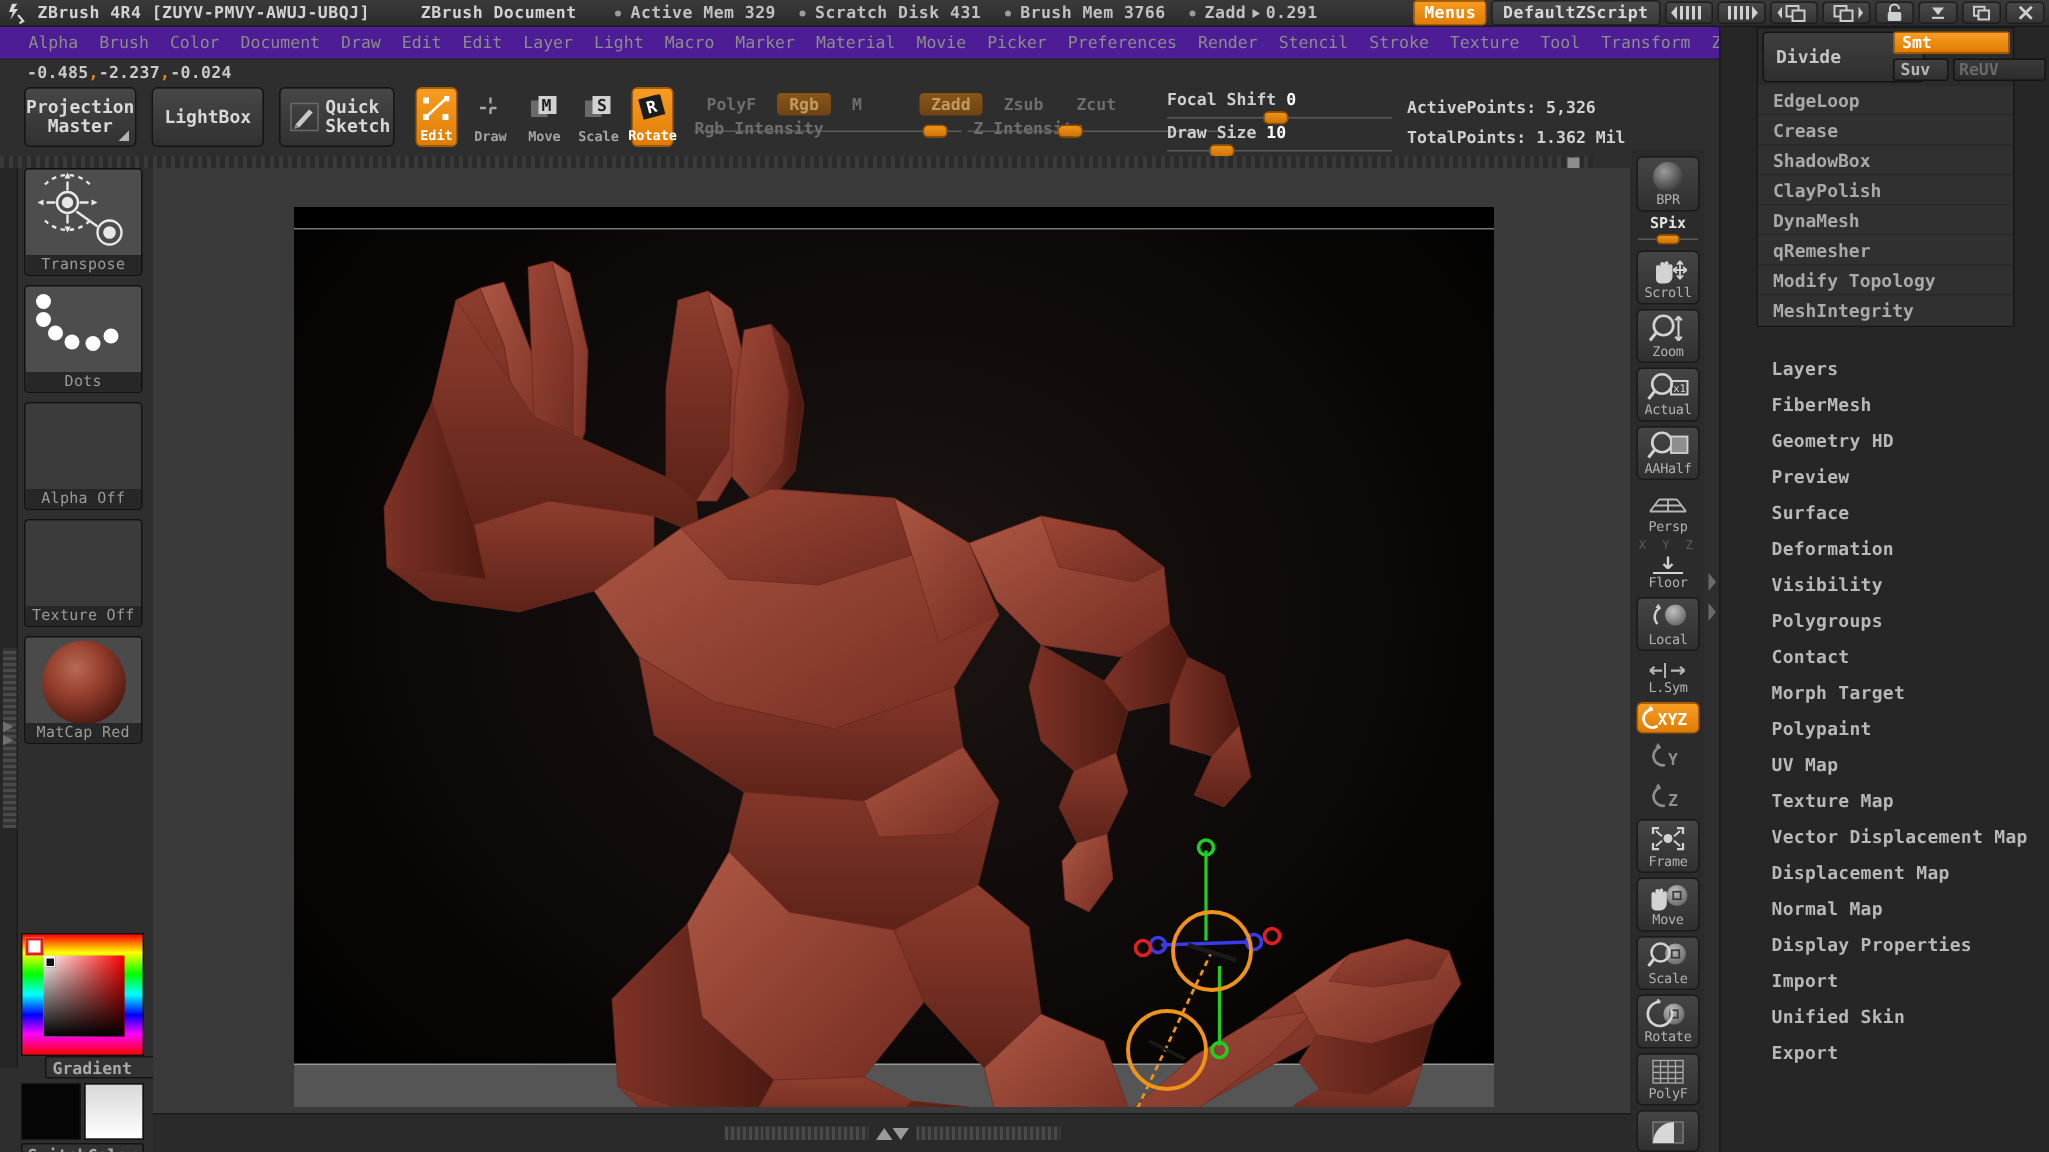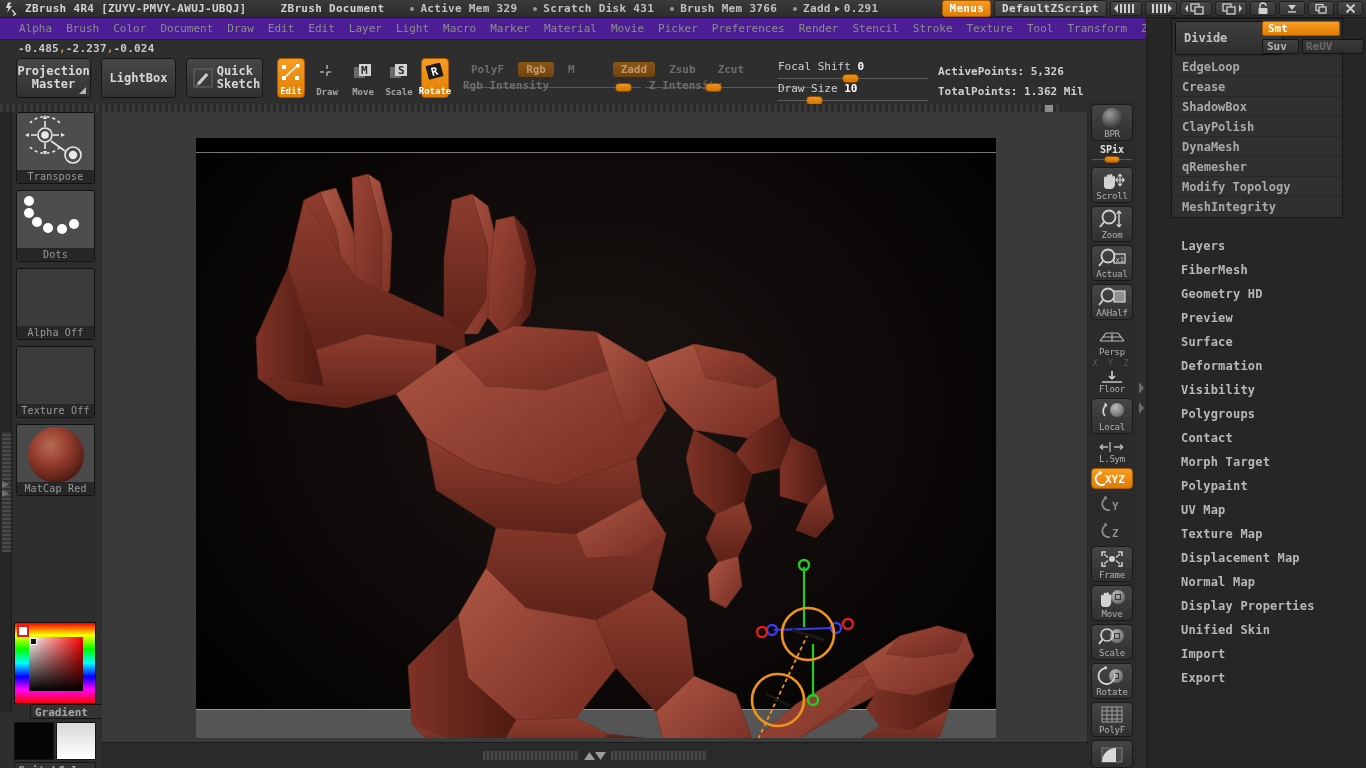--- a/index.html
+++ b/index.html
@@ -104,21 +104,21 @@
   }
   .slider .track{ height:1px; background:#5a5a5a; width:100%; }
   .slider .knob{
     position:absolute; width:17px; height:9px; border-radius:4px;
     background:linear-gradient(#f0931a,#cf7405); border:1px solid #8a4e00;
   }
   .lblmuted{ color:#6d6d6d; font-weight:bold; font-size:11px; }
 
   .focal{ position:absolute; left:778px; top:60px; width:150px; font-size:11px; }
   .focal .row{ position:relative; height:20px; }
-  .focal .cap{ color:#cfcfcf; font-weight:normal; font-size:11px;}
+  .focal .cap{ color:#cfcfcf; font-weight:bold; font-size:11px;}
   .focal .num{ color:#fff; font-weight:bold; }
   .pts{ position:absolute; left:938px; top:62px; font-size:11px; color:#cfcfcf; font-weight:bold; line-height:20px;}
 
   
   .hatch{
     position:absolute; left:0; top:104px; width:1062px; height:8px;
     background-image:
       repeating-linear-gradient(90deg,#3b3b3b 0 3px,#2a2a2a 3px 6px);
     opacity:.9;
   }
@@ -1033,22 +1033,23 @@
       <div class="main-item">Preview</div>
       <div class="main-item">Surface</div>
       <div class="main-item">Deformation</div>
       <div class="main-item">Visibility</div>
       <div class="main-item">Polygroups</div>
       <div class="main-item">Contact</div>
       <div class="main-item">Morph Target</div>
       <div class="main-item">Polypaint</div>
       <div class="main-item">UV Map</div>
       <div class="main-item">Texture Map</div>
+      <div class="main-item">Vector Displacement Map</div>
       <div class="main-item">Displacement Map</div>
       <div class="main-item">Normal Map</div>
       <div class="main-item">Display Properties</div>
+      <div class="main-item">Import</div>
       <div class="main-item">Unified Skin</div>
-      <div class="main-item">Import</div>
       <div class="main-item">Export</div>
     </div>
   </div>
 
 </div>
 
 </body></html>

